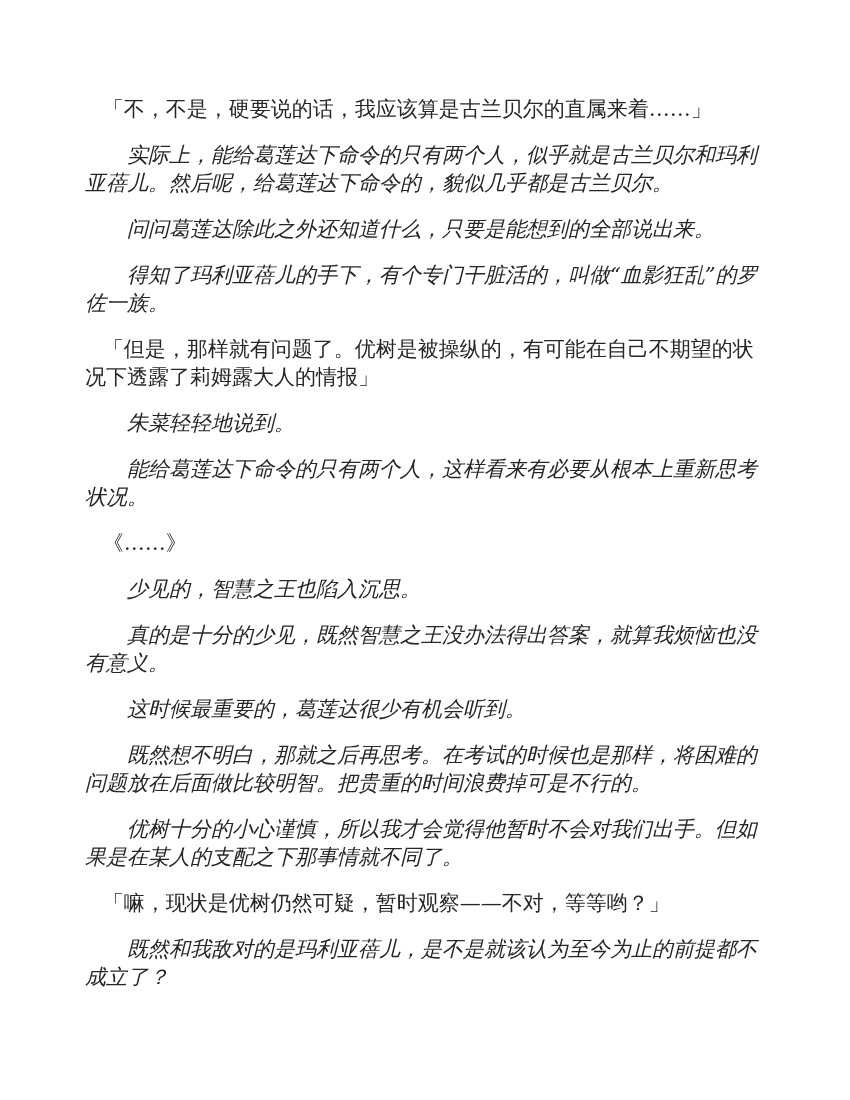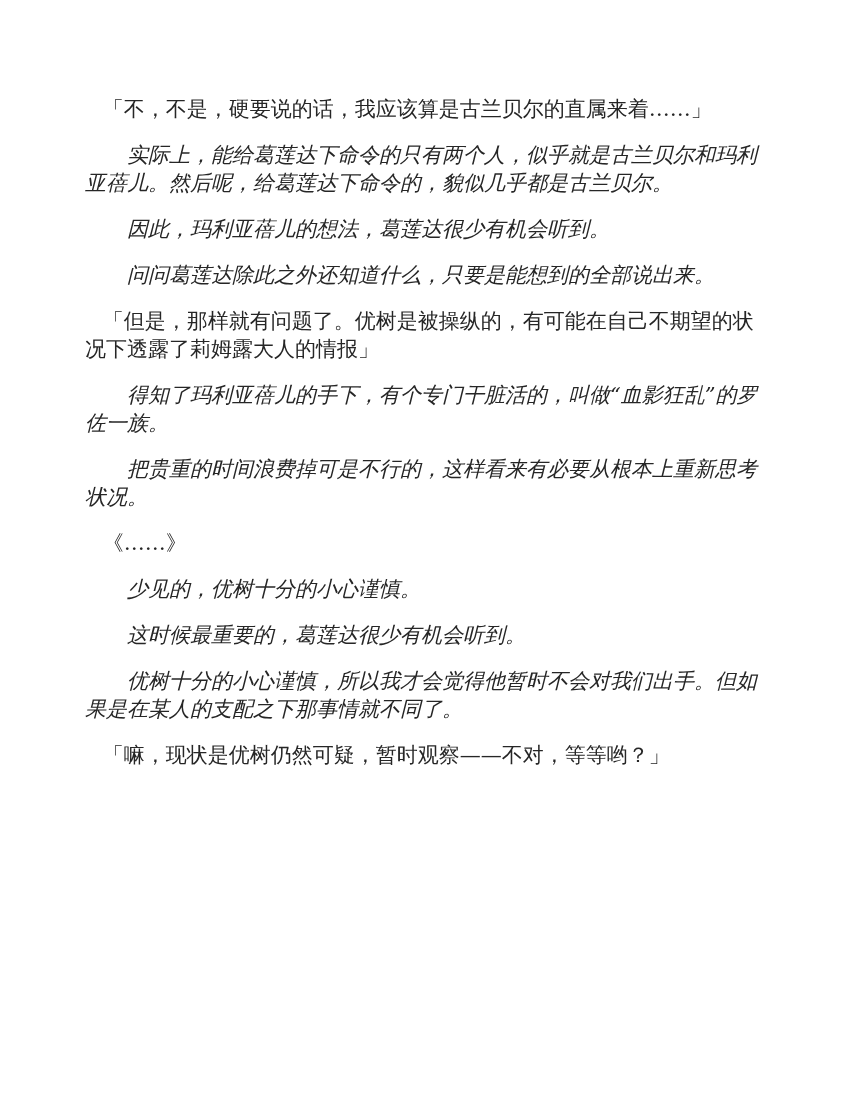--- a/index.html
+++ b/index.html
@@ -35,24 +35,27 @@
     text-indent: 0.85em;
   }
 </style>
 </head>
 <body>
 
 <div class="page" style="background: rgb(255, 255, 255); color: rgb(38, 38, 38);">
   <div>
       <p class="para dialogue">「不，不是，硬要说的话，我应该算是古兰贝尔的直属来着……」</p>
       <p class="para narration">实际上，能给葛莲达下命令的只有两个人，似乎就是古兰贝尔和玛利亚蓓儿。然后呢，给葛莲达下命令的，貌似几乎都是古兰贝尔。</p>
-      <p class="para narration">因此，玛利亚蓓儿的想法，葛莲达很少有机会听到。</p>
       <p class="para narration">问问葛莲达除此之外还知道什么，只要是能想到的全部说出来。</p>
+      <p class="para narration">得知了玛利亚蓓儿的手下，有个专门干脏活的，叫做“血影狂乱”的罗佐一族。</p>
       <p class="para dialogue">「但是，那样就有问题了。优树是被操纵的，有可能在自己不期望的状况下透露了莉姆露大人的情报」</p>
-      <p class="para narration">得知了玛利亚蓓儿的手下，有个专门干脏活的，叫做“血影狂乱”的罗佐一族。</p>
-      <p class="para narration">把贵重的时间浪费掉可是不行的，这样看来有必要从根本上重新思考状况。</p>
+      <p class="para narration">朱菜轻轻地说到。</p>
+      <p class="para narration">能给葛莲达下命令的只有两个人，这样看来有必要从根本上重新思考状况。</p>
       <p class="para telepathy">《……》</p>
-      <p class="para narration">少见的，优树十分的小心谨慎。</p>
+      <p class="para narration">少见的，智慧之王也陷入沉思。</p>
+      <p class="para narration">真的是十分的少见，既然智慧之王没办法得出答案，就算我烦恼也没有意义。</p>
       <p class="para narration">这时候最重要的，葛莲达很少有机会听到。</p>
+      <p class="para narration">既然想不明白，那就之后再思考。在考试的时候也是那样，将困难的问题放在后面做比较明智。把贵重的时间浪费掉可是不行的。</p>
       <p class="para narration">优树十分的小心谨慎，所以我才会觉得他暂时不会对我们出手。但如果是在某人的支配之下那事情就不同了。</p>
       <p class="para dialogue">「嘛，现状是优树仍然可疑，暂时观察——不对，等等哟？」</p>
+      <p class="para narration">既然和我敌对的是玛利亚蓓儿，是不是就该认为至今为止的前提都不成立了？</p>
     </div>
 </div>
 
 </body></html>

